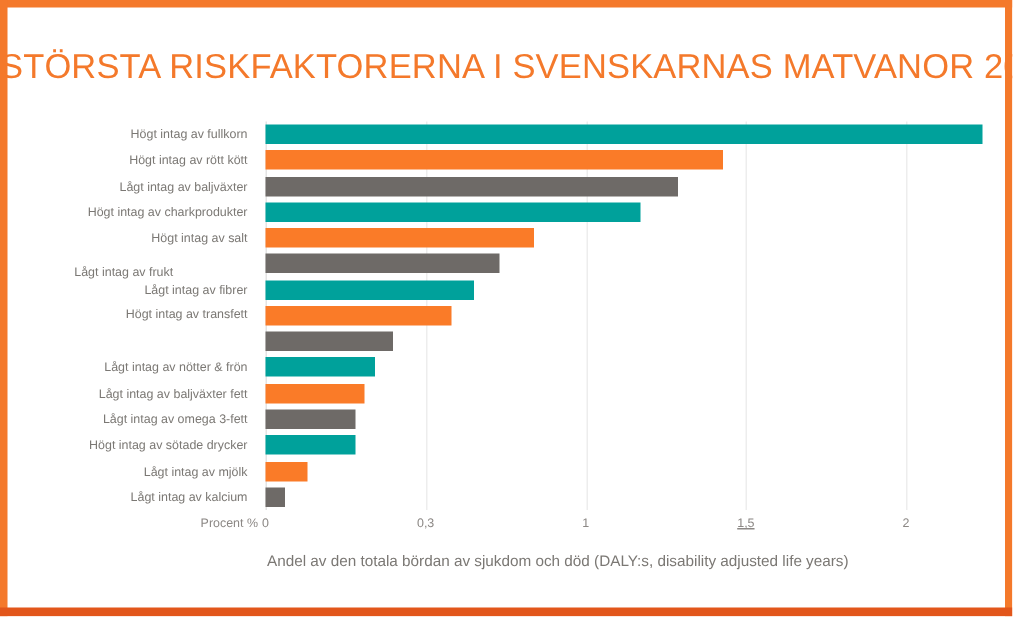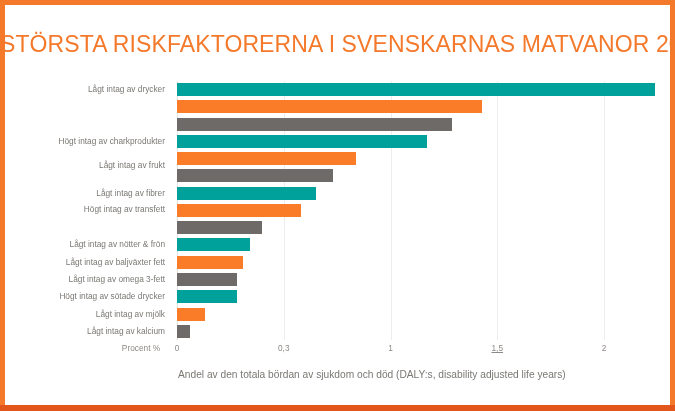--- a/index.html
+++ b/index.html
@@ -118,21 +118,21 @@
     transform: translateX(-50%);
     color: #8C8885;
     font-size: 8.3px;
     white-space: nowrap;
   }
   #x-axis-name {
     position: absolute;
     left: 110px;
     top: 343px;
     width: 62px;
-    text-align: center;
+    text-align: right;
     color: #8C8885;
     font-size: 8.3px;
     white-space: nowrap;
   }
   #chart-caption {
     position: absolute;
     left: 178px;
     top: 369px;
     color: #7B7874;
     font-size: 10.2px;
@@ -145,23 +145,26 @@
 <div id="chart-card">
 
   <div class="frame-edge frame-top"></div>
   <div class="frame-edge frame-left"></div>
   <div class="frame-edge frame-right"></div>
   <div class="frame-edge frame-bottom"></div>
 
   <div id="chart-title">STÖRSTA RISKFAKTORERNA I SVENSKARNAS MATVANOR 2019</div>
 
   <div id="cat-labels">
-      <div class="cat-label" style="top: 0px;">Lågt intag av drycker</div>
+      <div class="cat-label" style="top: 0px;">Högt intag av fullkorn</div>
+      <div class="cat-label" style="top: 17.27px;">Högt intag av rött kött</div>
+      <div class="cat-label" style="top: 34.54px;">Lågt intag av baljväxter</div>
       <div class="cat-label" style="top: 51.81px;">Högt intag av charkprodukter</div>
-      <div class="cat-label" style="top: 76px;">Lågt intag av frukt</div>
+      <div class="cat-label" style="top: 69.08px;">Högt intag av salt</div>
+      <div class="cat-label" style="top: 92px; text-align: center;">Lågt intag av frukt</div>
       <div class="cat-label" style="top: 103.62px;">Lågt intag av fibrer</div>
       <div class="cat-label" style="top: 120px;">Högt intag av transfett</div>
       <div class="cat-label" style="top: 155.43px;">Lågt intag av nötter &amp; frön</div>
       <div class="cat-label" style="top: 172.7px;">Lågt intag av baljväxter fett</div>
       <div class="cat-label" style="top: 189.97px;">Lågt intag av omega 3-fett</div>
       <div class="cat-label" style="top: 224.51px;">Lågt intag av mjölk</div>
       <div class="cat-label" style="top: 207.24px;">Högt intag av sötade drycker</div>
       <div class="cat-label" style="top: 241.78px;">Lågt intag av kalcium</div>
     </div>
 

